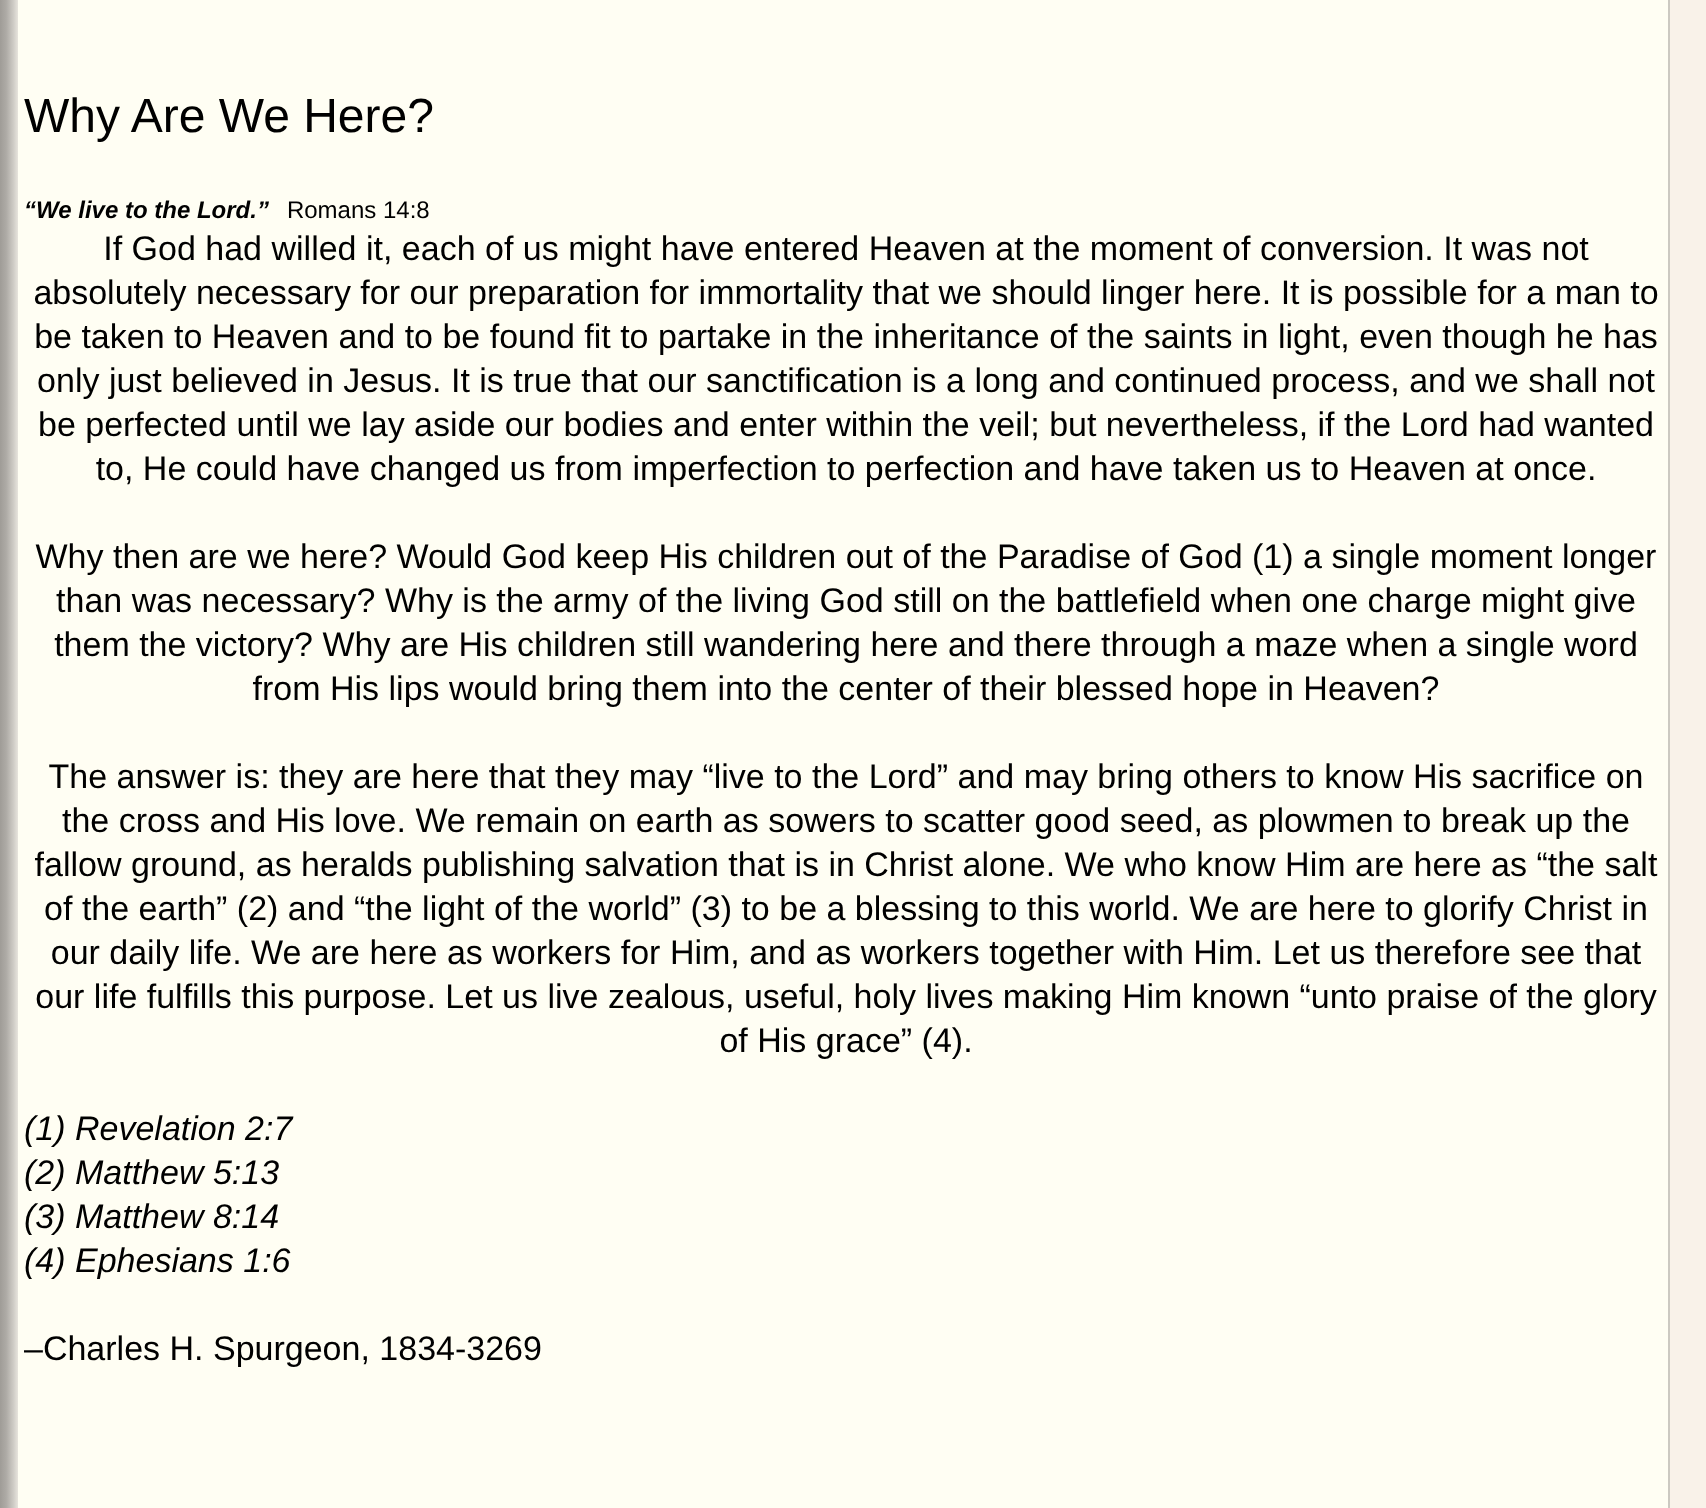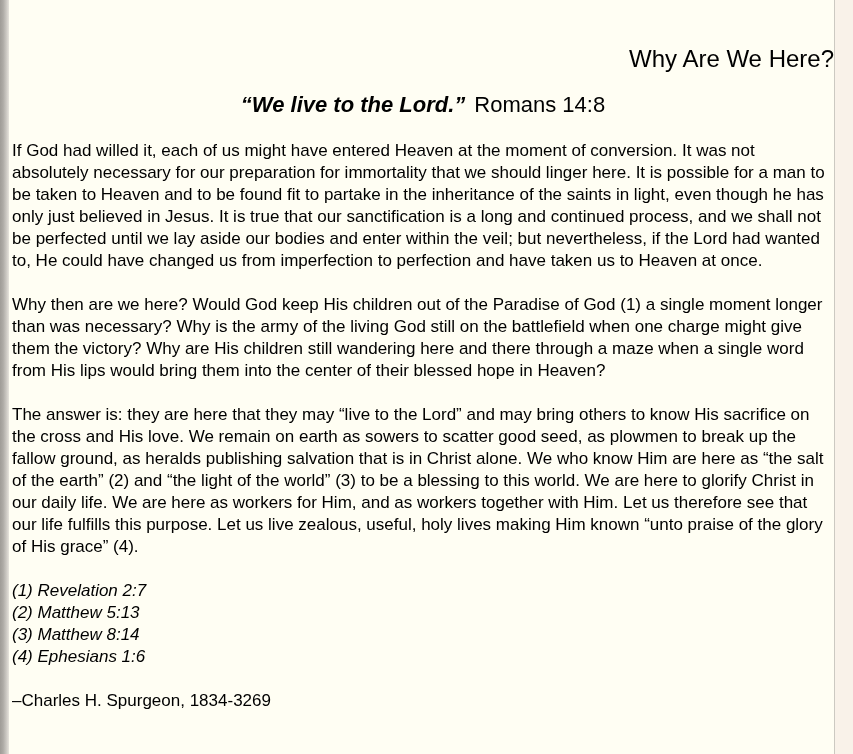--- a/index.html
+++ b/index.html
@@ -39,39 +39,38 @@
     left: 9px; top: 0;
     width: 825px;
     padding: 0 0 0 3px;
     box-sizing: border-box;
   }
   .doc-title {
     margin: 46px 0 0 0;
     font-size: 24px;
     line-height: 26px;
     font-weight: normal;
-    text-align: right;
+    text-align: left;
   }
   .subtitle {
     margin: 24px 0 0 0;
-    text-align: center;
-    font-size: 22px;
+    font-size: 12px;
     line-height: 18px;
   }
   .subtitle .quote {
     font-weight: bold;
     font-style: italic;
   }
   .subtitle .ref {
     margin-left: 9px;
     font-weight: normal;
     font-style: normal;
   }
   .paragraphs {
-    margin-top: 26px;
+    text-align: center;
   }
   .body-para {
     margin: 0 0 22px 0;
     font-size: 17px;
     line-height: 22px;
   }
   .body-para .seg-italic {
   }
   .footnotes {
     margin: 0;

